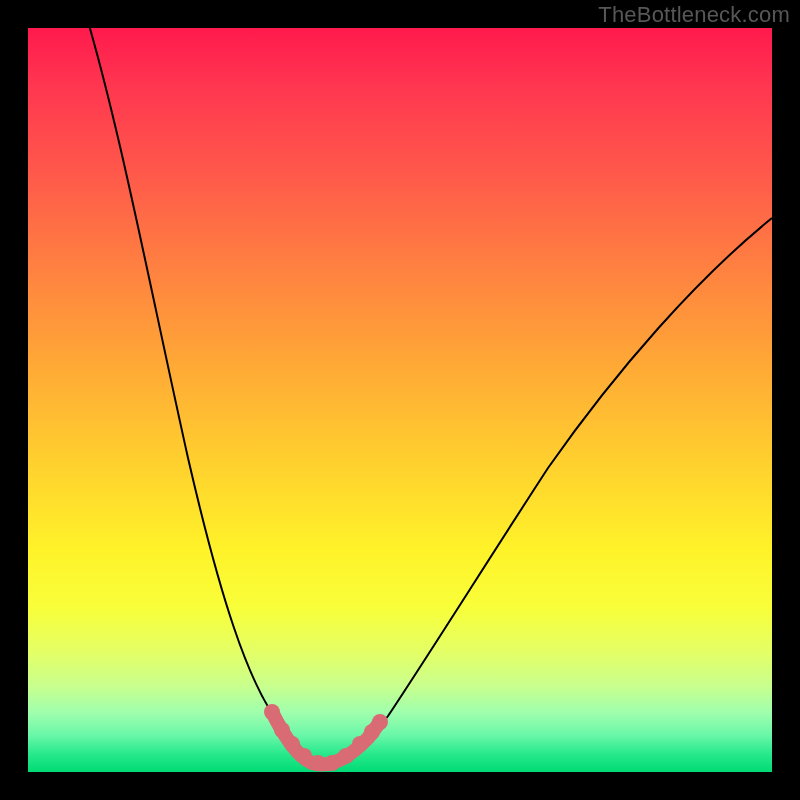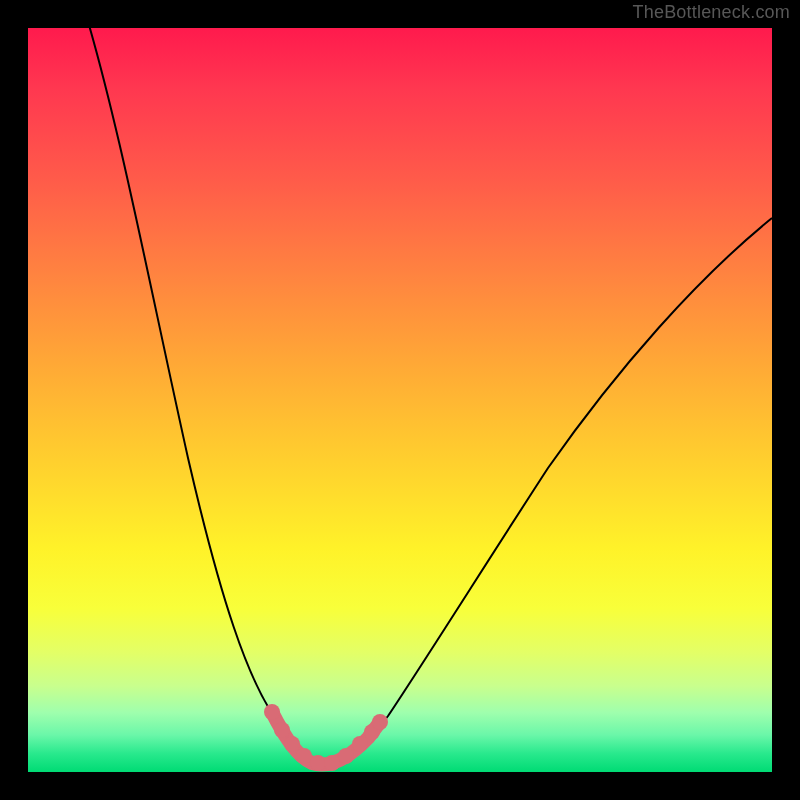--- a/index.html
+++ b/index.html
@@ -17,21 +17,21 @@
     top: 0;
     width: 800px;
     height: 800px;
     background: #000;
   }
   .watermark {
     position: absolute;
     top: 2px;
     right: 10px;
     color: #575757;
-    font-size: 18px;
+    font-size: 22px;
     font-weight: 400;
     letter-spacing: 0.2px;
     z-index: 50;
     margin-left: 20px;
   }
   .plot {
     position: absolute;
     left: 28px;
     top: 28px;
     width: 744px;

